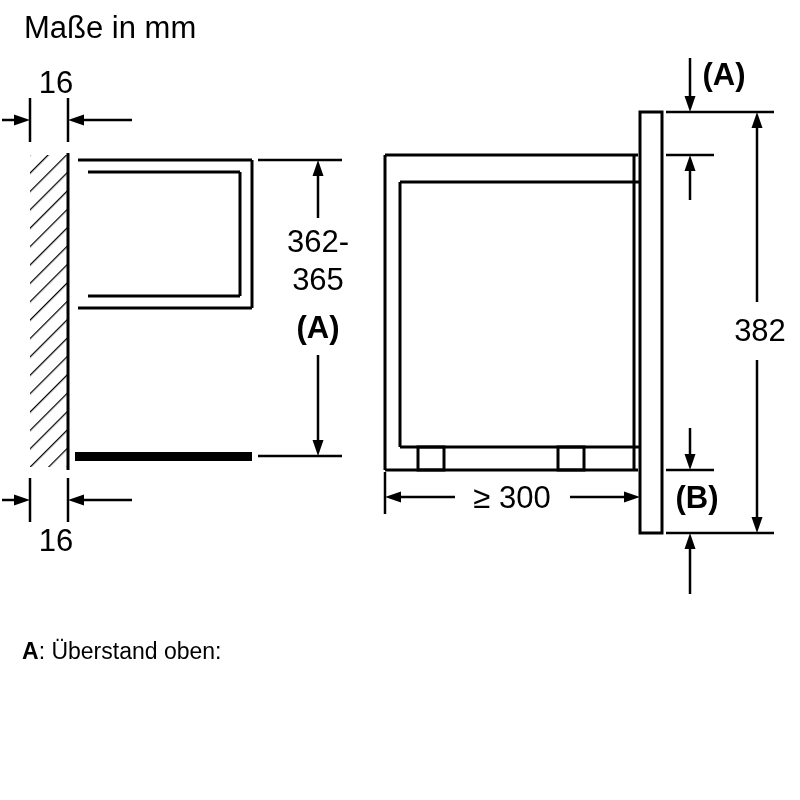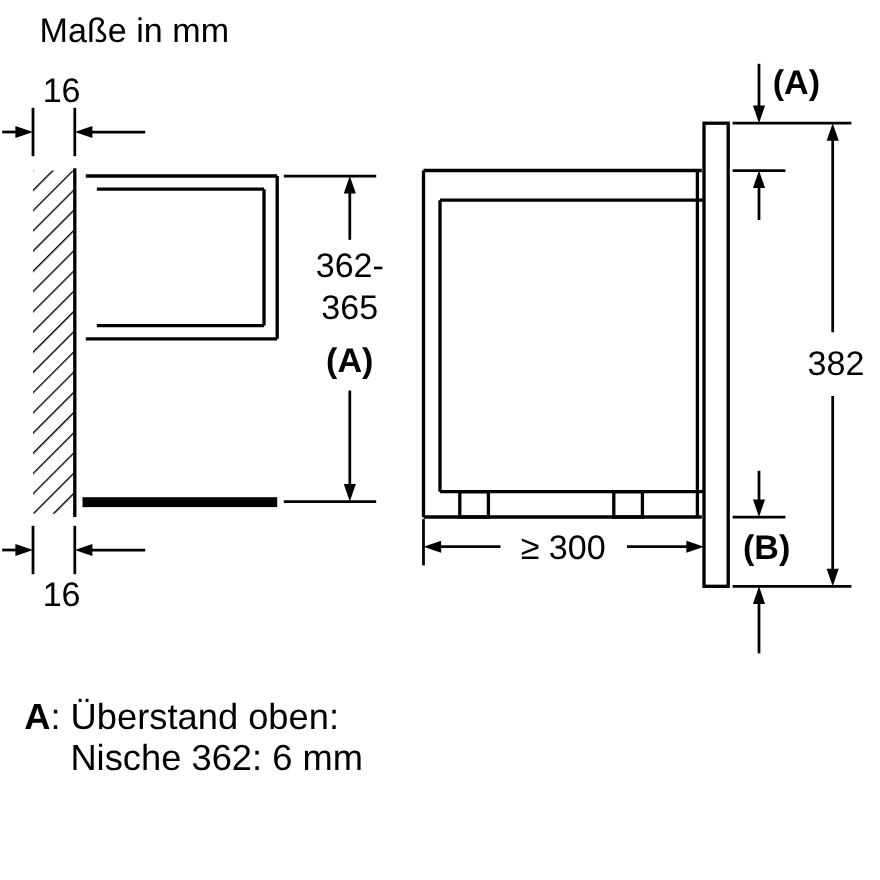--- a/index.html
+++ b/index.html
@@ -1,27 +1,27 @@
 <!DOCTYPE html>
 <html><head>
 <meta charset="utf-8">
 <style>
   html,body{margin:0;padding:0;}
   body{
     width:800px;height:800px;position:relative;background:#ffffff;
     font-family:"Liberation Sans", sans-serif;color:#000;overflow:hidden;
   }
-  .title{position:absolute;left:24px;top:10px;font-size:31px;margin-left:12px;}
+  .title{position:absolute;left:24px;top:10px;font-size:31px;}
   .diagram{position:absolute;left:0;top:0;}
   .s3{stroke:#000;stroke-width:3;fill:none;}
   .s25{stroke:#000;stroke-width:2.5;fill:none;}
   .ah{fill:#000;stroke:none;}
   svg text{font-size:31px;fill:#000;font-family:"Liberation Sans", sans-serif;}
   svg text.ref{font-weight:700;}
-  .legend{position:absolute;left:22px;top:633px;font-size:33px;line-height:37px;}
+  .legend{position:absolute;left:22px;top:633px;font-size:23px;line-height:37px;}
   .legend .key{font-weight:700;}
   .legend .indent{padding-left:42px;}
 </style>
 </head>
 <body>
 
 <svg class="diagram" width="800" height="800" viewBox="0 0 800 800">
   <defs>
     <pattern id="hatch" width="13" height="13" patternUnits="userSpaceOnUse" patternTransform="rotate(45)">
       <line x1="0" y1="0" x2="0" y2="13" stroke="#000" stroke-width="2.5"></line>
@@ -131,14 +131,13 @@
       <line x1="690" y1="548" x2="690" y2="594" class="s25"></line>
       <text x="697" y="508" text-anchor="middle" class="ref">(B)</text>
     </g>
   </g>
 </svg>
 
 <div class="title">Maße in mm</div>
 
 <div class="legend">
   <div><span class="key">A</span><span>: Überstand oben:</span></div>
-  <div class="indent">Nische 362: 6 mm</div>
 </div>
 
 </body></html>

